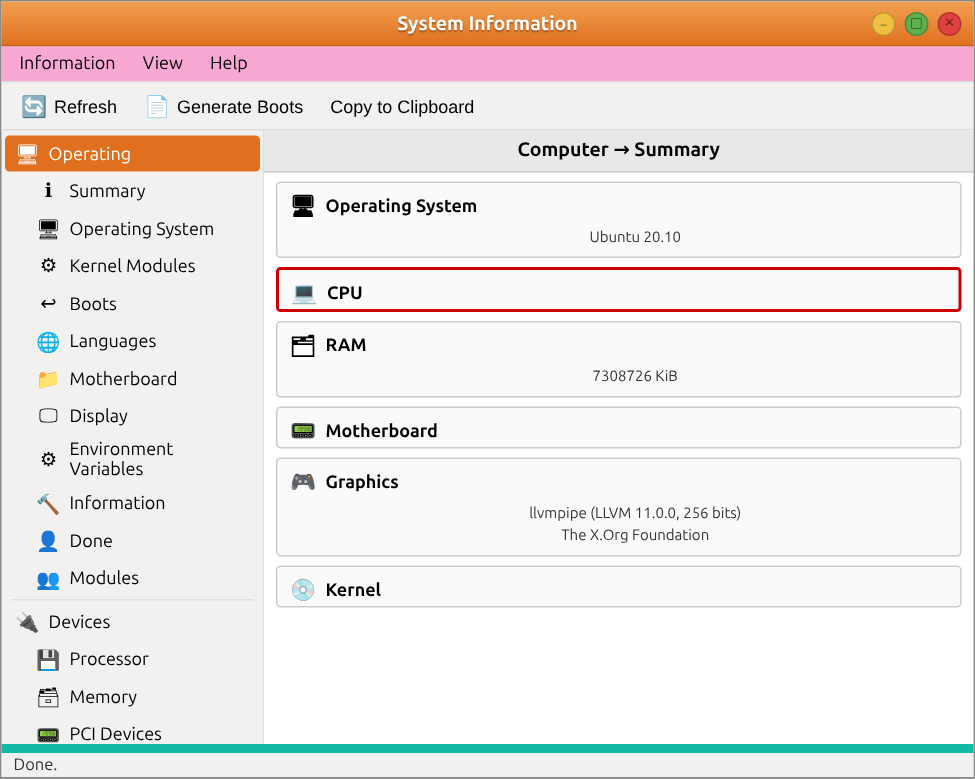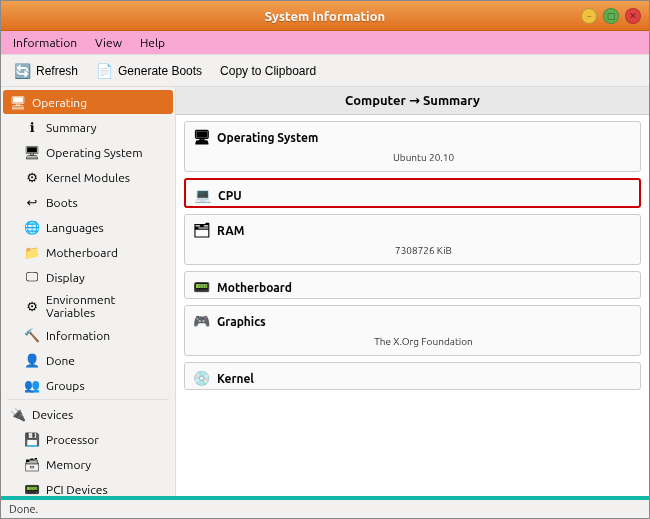--- a/index.html
+++ b/index.html
@@ -184,21 +184,21 @@
       justify-content: center;
       font-size: 14px;
       flex-shrink: 0;
     }
     .statusbar {
       background: #f2f1f0;
       height: 22px;
       display: flex;
       align-items: center;
       padding: 0 8px;
-      border-top: 4px solid #14b8a6;
+      border-top: 6px solid #14b8a6;
       font-size: 11px;
       color: #333;
     }
     
     .sidebar::-webkit-scrollbar, .main-panel::-webkit-scrollbar {
       width: 8px;
     }
     .sidebar::-webkit-scrollbar-track, .main-panel::-webkit-scrollbar-track {
       background: #f0f0f0;
     }
@@ -296,21 +296,21 @@
       <div class="sidebar-item sub">
         <span class="item-icon">🔨</span>
         <span>Information</span>
       </div>
       <div class="sidebar-item sub">
         <span class="item-icon">👤</span>
         <span>Done</span>
       </div>
       <div class="sidebar-item sub">
         <span class="item-icon">👥</span>
-        <span>Groups</span>
+        <span>Modules</span>
       </div>
       <div class="divider"></div>
 
       <div class="sidebar-item">
         <span class="item-icon">🔌</span>
         <span>Devices</span>
       </div>
       <div class="sidebar-item sub">
         <span class="item-icon">💾</span>
         <span>Processor</span>
@@ -362,20 +362,21 @@
           <span>Motherboard</span>
         </div>
       </div>
 
       <div class="info-card">
         <div class="info-card-header">
           <span class="card-icon">🎮</span>
           <span>Graphics</span>
         </div>
         <div class="info-card-body">
+          <div>llvmpipe (LLVM 11.0.0, 256 bits)</div>
           <div>The X.Org Foundation</div>
         </div>
       </div>
 
       <div class="info-card">
         <div class="info-card-header">
           <span class="card-icon">💿</span>
           <span>Kernel</span>
         </div>
 

